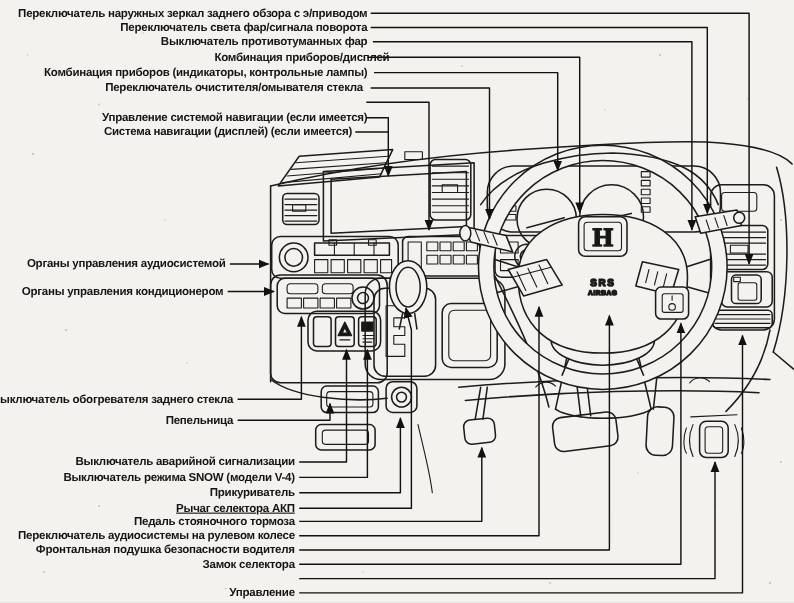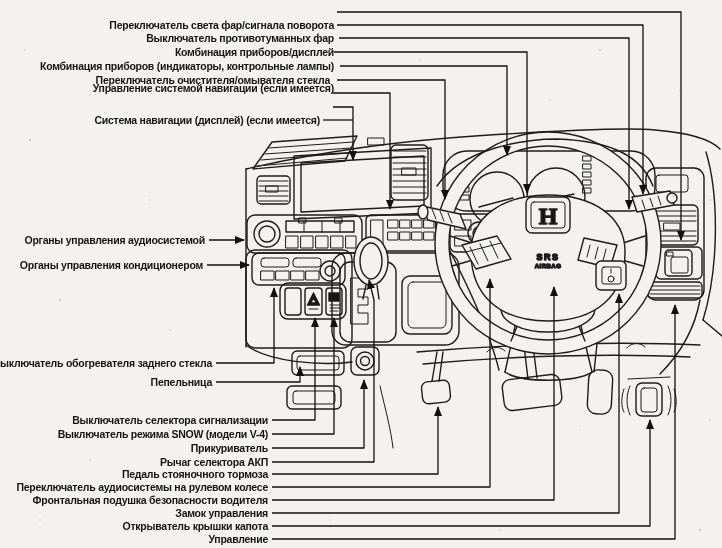--- a/index.html
+++ b/index.html
@@ -316,36 +316,36 @@
     <path d="M272,462 L374,462 L374,300 L369,280" marker-end="url(#arw)"></path>
     <path d="M272,474 L438,474 L438,407" marker-end="url(#arw)"></path>
     <path d="M272,487 L490,487 L490,279" marker-end="url(#arw)"></path>
     <path d="M272,500 L554,500 L554,287" marker-end="url(#arw)"></path>
     <path d="M272,513 L619,513 L619,294" marker-end="url(#arw)"></path>
     <path d="M272,526 L650,526 L650,420" marker-end="url(#arw)"></path>
     <path d="M272,539 L675,539 L675,305" marker-end="url(#arw)"></path>
   </g>
 </svg>
 
+  <div class="lbl" style="top:6px;right:388px;">Переключатель наружных зеркал заднего обзора с э/приводом</div>
   <div class="lbl" style="top:19px;right:388px;">Переключатель света фар/сигнала поворота</div>
   <div class="lbl" style="top:32px;right:388px;">Выключатель противотуманных фар</div>
-  <div class="lbl" style="top:46px;right:388px;margin-left:16px;">Комбинация приборов/дисплей</div>
+  <div class="lbl" style="top:46px;right:368px;margin-left:16px;">Комбинация приборов/дисплей</div>
   <div class="lbl" style="top:60px;right:388px;">Комбинация приборов (индикаторы, контрольные лампы)</div>
   <div class="lbl" style="top:74px;right:392px;">Переключатель очистителя/омывателя стекла</div>
-  <div class="lbl" style="top:82px;right:388px;">Управление системой навигации (если имеется)</div>
+  <div class="lbl" style="top:101px;right:388px;">Управление системой навигации (если имеется)</div>
   <div class="lbl" style="top:114px;right:402px;">Система навигации (дисплей) (если имеется)</div>
 
   <div class="lbl" style="top:234px;right:517px;">Органы управления аудиосистемой</div>
   <div class="lbl" style="top:259px;right:519px;margin-left:42px;">Органы управления кондиционером</div>
   <div class="lbl" style="top:357px;right:510px;">Выключатель обогревателя заднего стекла</div>
   <div class="lbl" style="top:376px;right:510px;">Пепельница</div>
 
-  <div class="lbl" style="top:414px;right:454px;">Выключатель селектора сигнализации</div>
+  <div class="lbl" style="top:414px;right:454px;">Выключатель аварийной сигнализации</div>
   <div class="lbl" style="top:428px;right:454px;">Выключатель режима SNOW (модели V-4)</div>
   <div class="lbl" style="top:442px;right:454px;margin-left:36px;">Прикуриватель</div>
-  <div class="lbl" style="top:456px;right:454px;">Рычаг селектора АКП</div>
+  <div class="lbl" style="top:456px;right:454px;text-decoration:underline;">Рычаг селектора АКП</div>
   <div class="lbl" style="top:468px;right:454px;">Педаль стояночного тормоза</div>
   <div class="lbl" style="top:481px;right:454px;">Переключатель аудиосистемы на рулевом колесе</div>
   <div class="lbl" style="top:494px;right:454px;">Фронтальная подушка безопасности водителя</div>
-  <div class="lbl" style="top:507px;right:454px;">Замок управления</div>
-  <div class="lbl" style="top:520px;right:454px;">Открыватель крышки капота</div>
+  <div class="lbl" style="top:507px;right:454px;">Замок селектора</div>
   <div class="lbl" style="top:533px;right:454px;">Управление</div>
 </div>
 
 </body></html>

